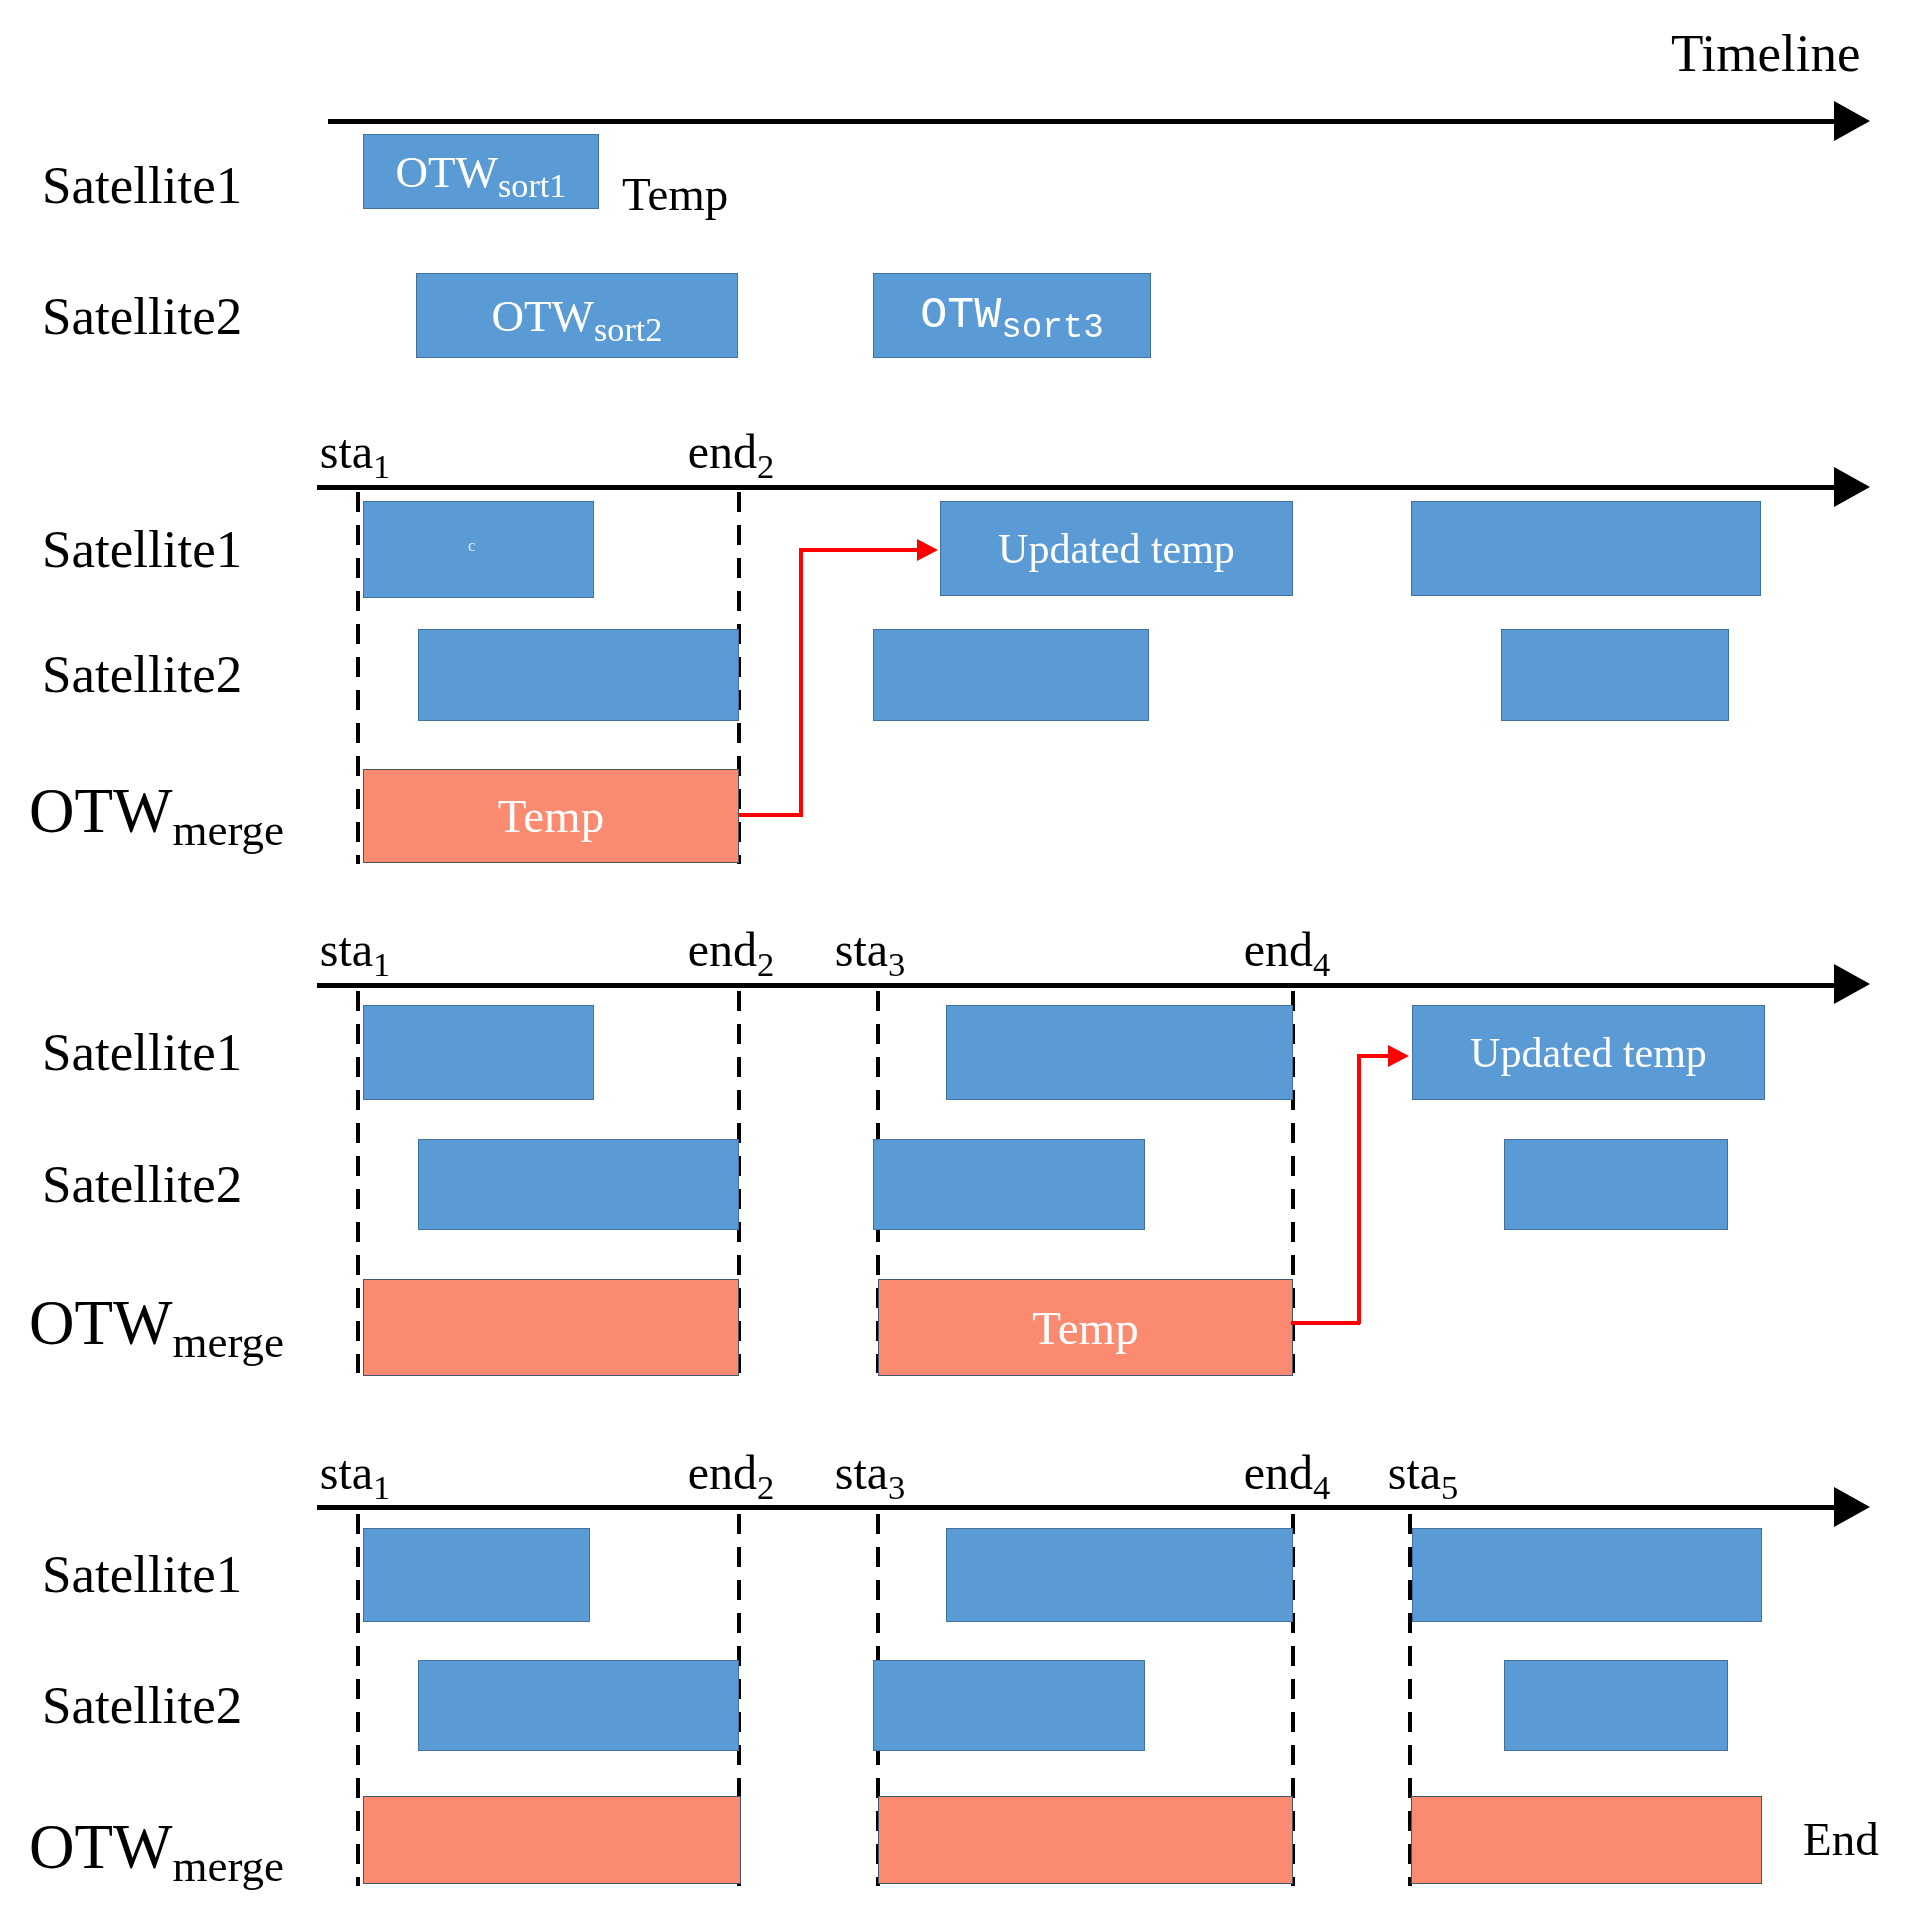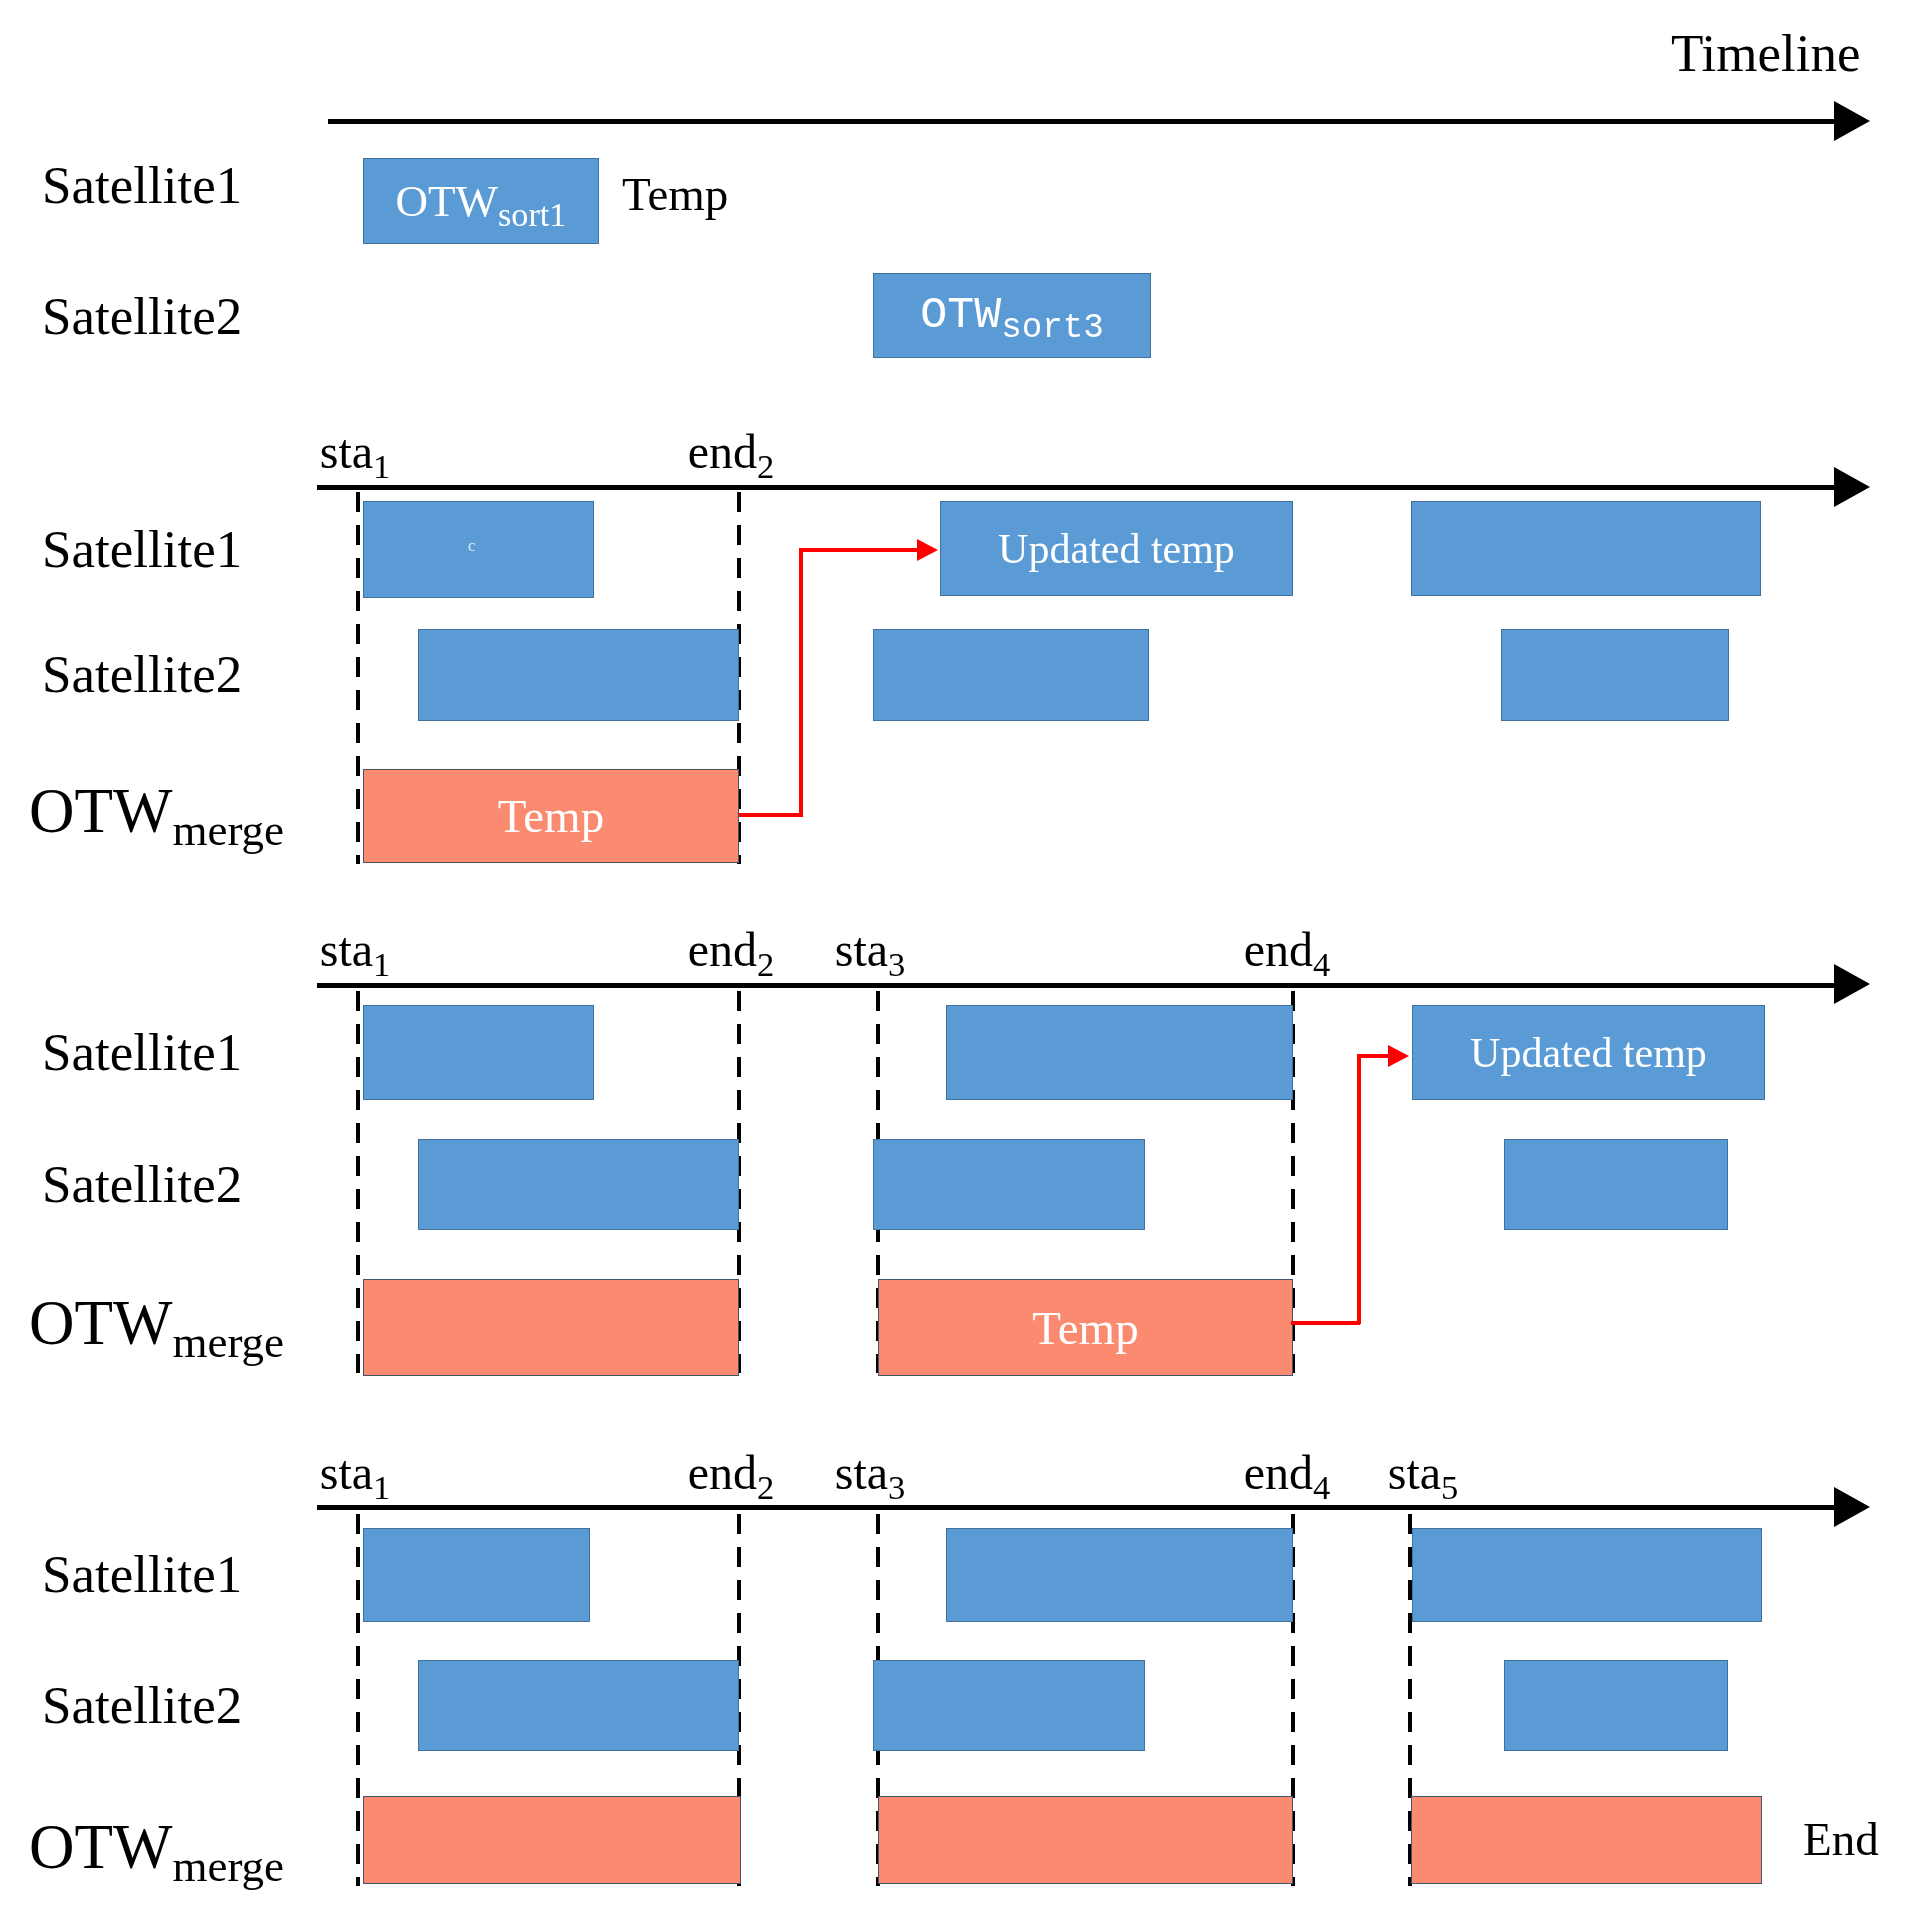--- a/index.html
+++ b/index.html
@@ -33,25 +33,28 @@
 <div id="canvas">
 
   <div class="lbl" style="left:1671px;top:27px;font-size:53px;text-align:center;">Timeline</div>
 
   <div class="tline" style="left:328px;top:119px;width:1511px;"></div>
   <div class="thead" style="left:1834px;top:101px;"></div>
 
   <div class="lbl satlbl" style="left:42px;top:159px;">Satellite1</div>
   <div class="lbl satlbl" style="left:42px;top:290px;">Satellite2</div>
 
-  <div class="box" style="left:363px;top:158px;width:236px;height:86px;">
+  <div class="box" style="left:363px;top:134px;width:236px;height:75px;">
     <span class="boxlbl"><span>OTW</span><span class="bs">sort1</span></span>
   </div>
   <div class="lbl" style="left:622px;top:171px;font-size:47px;">Temp</div>
 
+  <div class="box" style="left:416px;top:273px;width:322px;height:85px;">
+    <span class="boxlbl"><span>OTW</span><span class="bs">sort2</span></span>
+  </div>
   <div class="box" style="left:873px;top:273px;width:278px;height:85px;font-family:Liberation Mono, monospace;">
     <span class="boxlbl"><span>OTW</span><span class="bs">sort3</span></span>
   </div>
 
   <div class="axis" style="left:355px;top:428px;">
     <span>sta</span><span class="sb">1</span></div>
   <div class="axis" style="left:731px;top:428px;">
     <span>end</span><span class="sb">2</span></div>
 
   <div class="tline" style="left:317px;top:485px;width:1521px;"></div>

